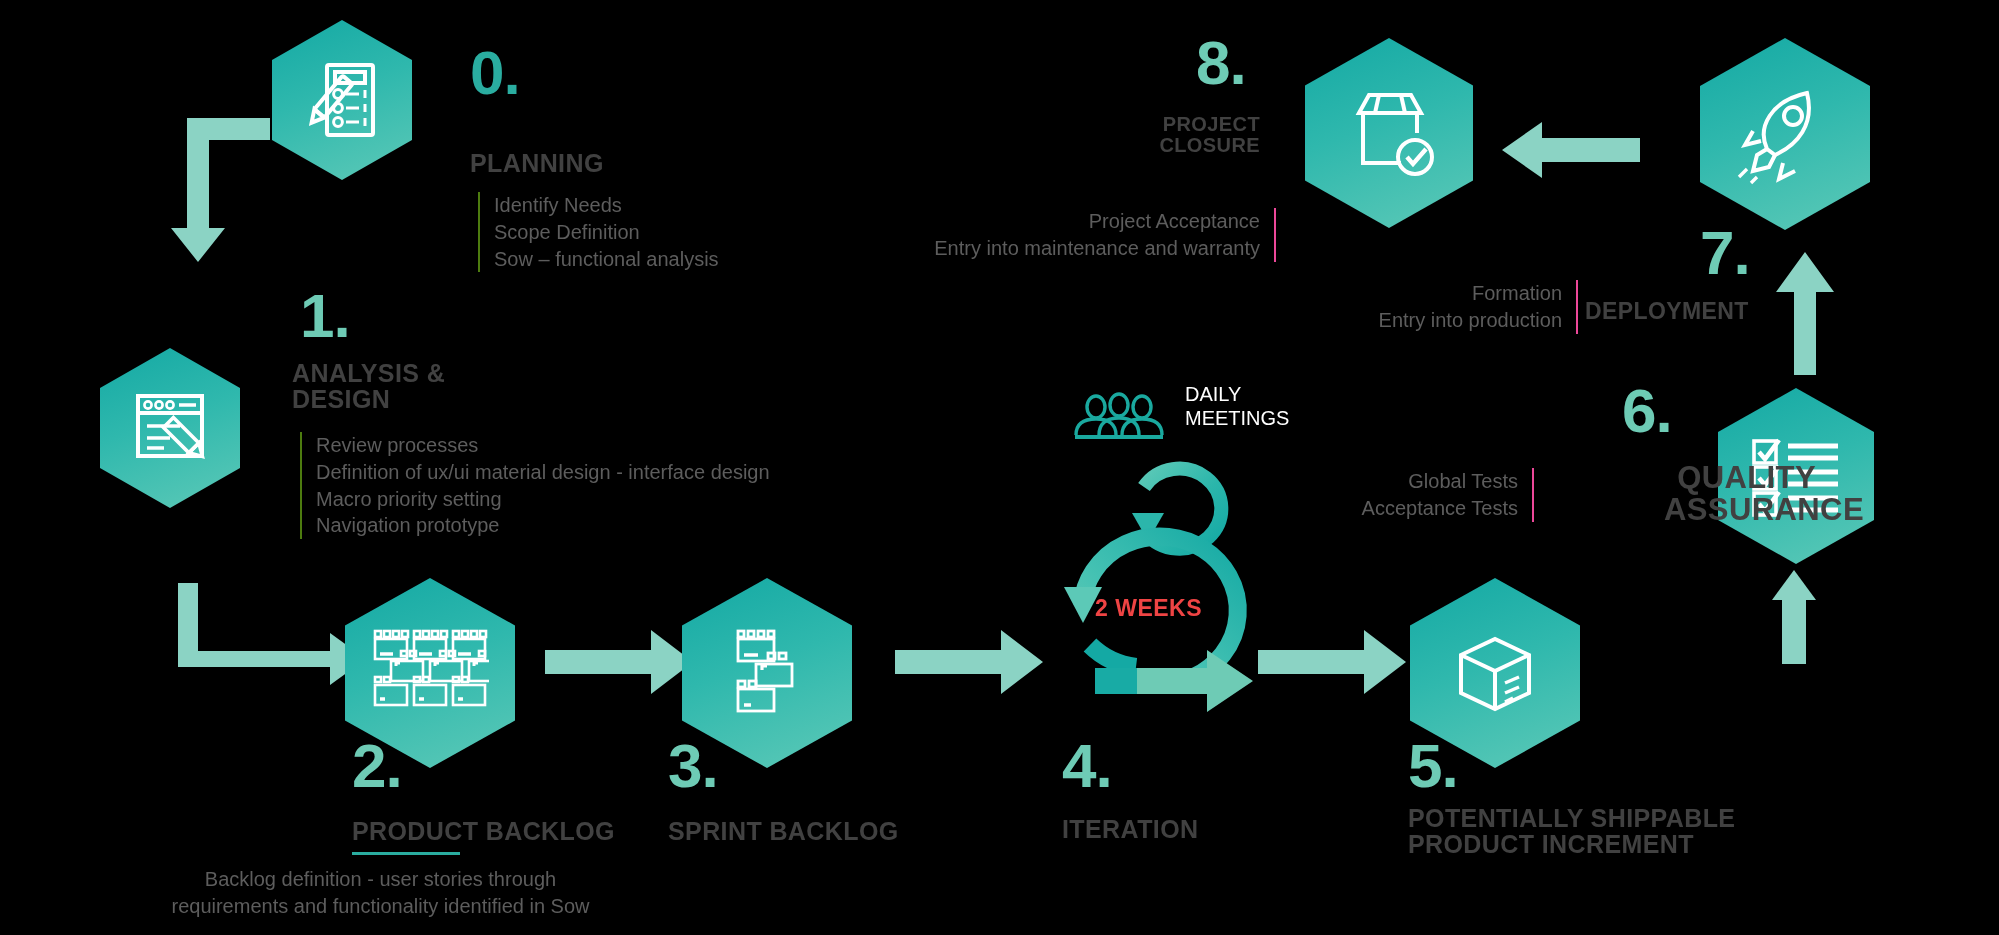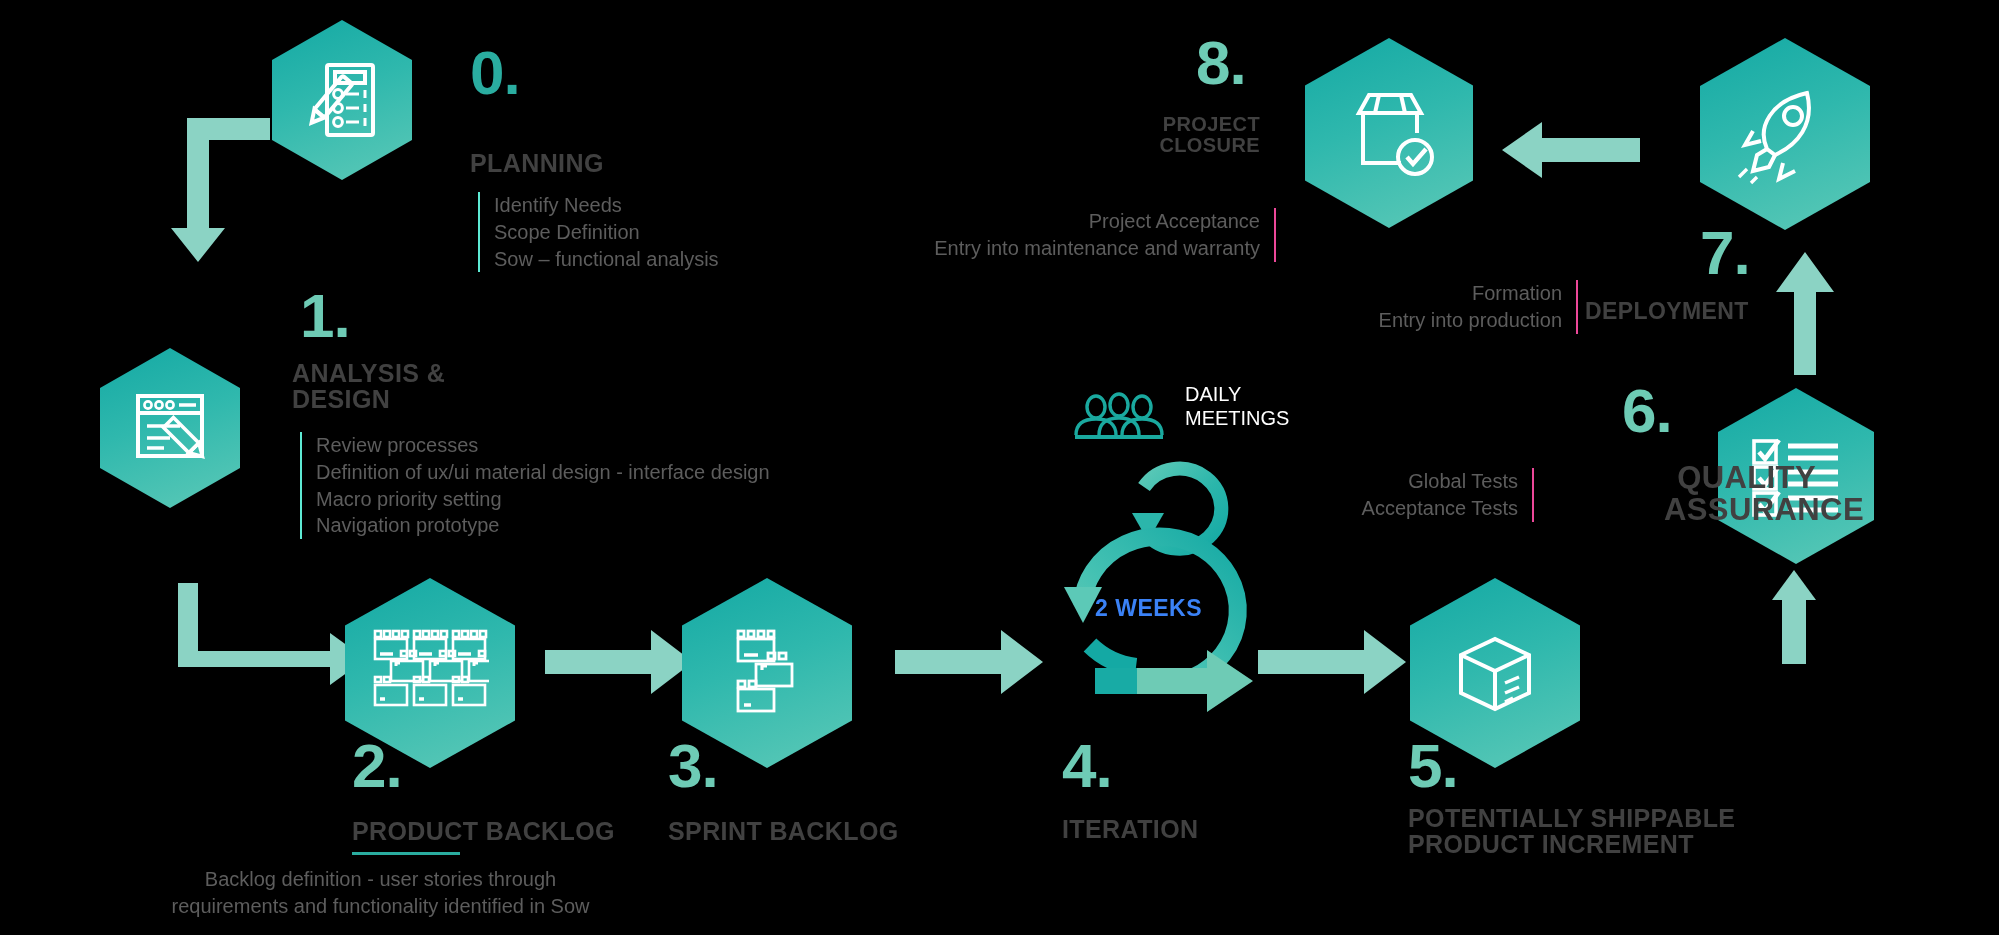--- a/index.html
+++ b/index.html
@@ -49,21 +49,21 @@
     white-space: pre-line;
   }
 
   .detail {
     position: absolute;
     color: #5d5d5d;
     font-weight: 400;
     line-height: 1.34;
     white-space: pre-line;
   }
-  .detail.vline-left  { border-left: 2px solid #5eead4;  padding-left: 14px; }
+  .detail.vline-left  { border-left: 2px solid #4d7c0f;  padding-left: 14px; }
   .detail.vline-right { border-right: 2px solid #ec4899; padding-right: 14px; text-align: right; }
 
   .underline-rule {
     position: absolute;
     height: 3px;
     background: #2aada0;
   }
 
   .arrow-h, .arrow-v, .elbow {
     position: absolute;
@@ -71,21 +71,21 @@
 
   .cap-label {
     position: absolute;
     color: #ffffff;
     font-weight: 400;
     line-height: 1.18;
     white-space: pre-line;
   }
   .weeks-label {
     position: absolute;
-    color: #3b82f6;
+    color: #ef4444;
     font-weight: 700;
     letter-spacing: 0.5px;
     white-space: nowrap;
   }
 </style>
 </head>
 <body>
 
 <div id="canvas">
 

